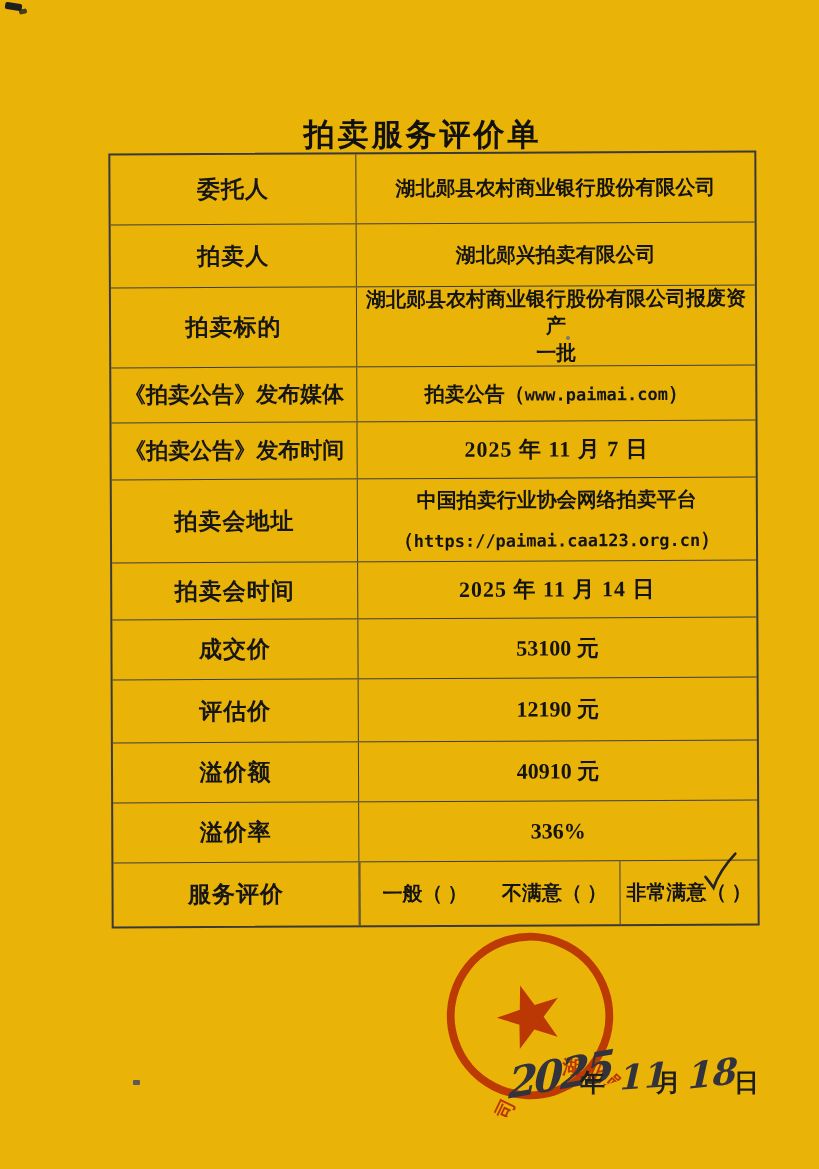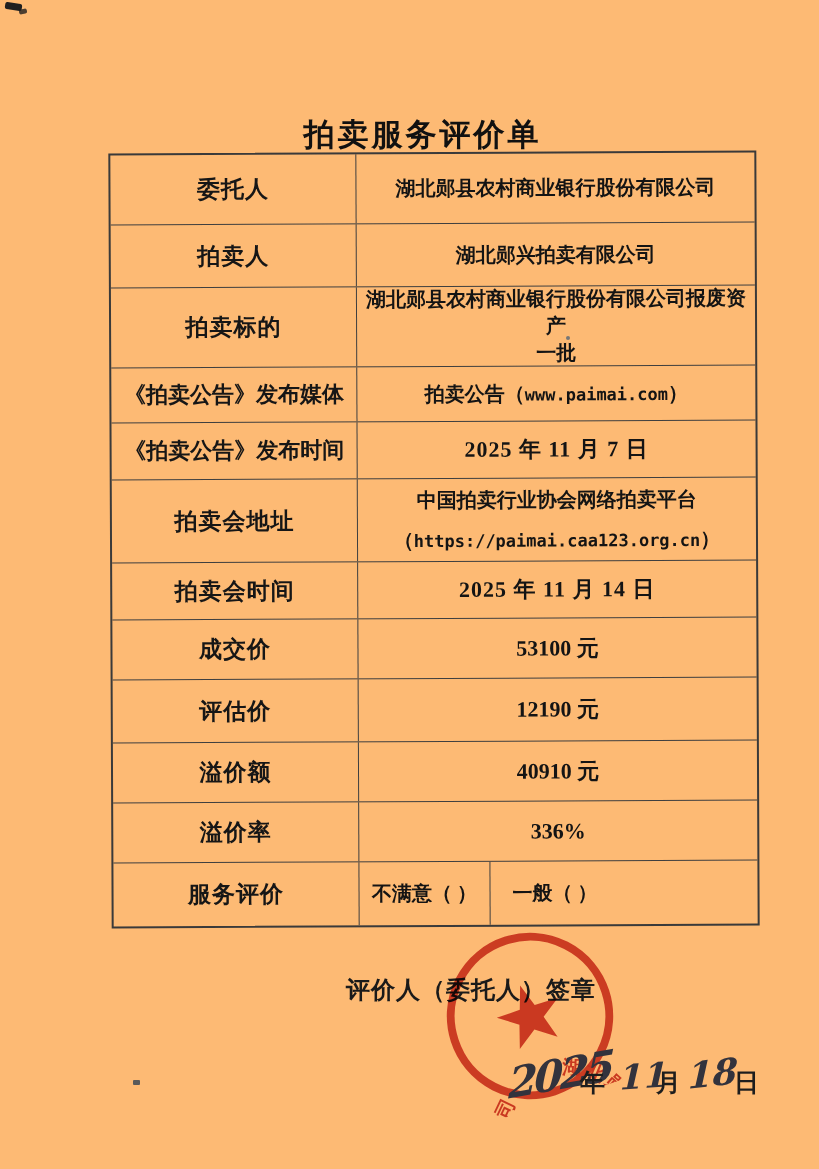--- a/index.html
+++ b/index.html
@@ -1,17 +1,17 @@
 <!DOCTYPE html>
 <html><head>
 <meta charset="utf-8">
 <style>
   html,body{margin:0;padding:0;}
   body{width:819px;height:1169px;background:#e8e8e8;}
-  .page{position:relative;width:819px;height:1169px;background:#fdba74;overflow:hidden;
+  .page{position:relative;width:819px;height:1169px;background:#eab308;overflow:hidden;
         font-family:"Liberation Serif","DejaVu Serif",serif;color:#1c1c1c;}
   .title{position:absolute;left:0;top:114px;width:845px;text-align:center;
          font-size:31px;font-weight:700;letter-spacing:3px;color:#111;}
   .doc-table{position:absolute;left:110px;top:152px;width:648px;
              border:2.2px solid #3a3a3a;box-sizing:border-box;transform:rotate(-0.25deg);}
   .t-row{display:flex;border-bottom:1.6px solid #3f3f3f;box-sizing:border-box;}
   .t-row:last-child{border-bottom:none;}
   .cell-label{width:246px;flex:0 0 246px;border-right:1.6px solid #3f3f3f;box-sizing:border-box;
               display:flex;align-items:center;justify-content:center;text-align:center;
               font-weight:700;font-size:23px;color:#161616;letter-spacing:1px;}
@@ -124,27 +124,32 @@
       <div class="cell-value num-val">40910 元</div>
     </div>
 
     <div class="t-row" style="height:60px;">
       <div class="cell-label">溢价率</div>
       <div class="cell-value num-val">336%</div>
     </div>
 
     <div class="t-row" style="height:63px;">
       <div class="cell-label">服务评价</div>
+      <div class="opt-cell opt-2">一般（ ）</div>
       <div class="opt-cell opt-1">不满意（ ）</div>
-      <div class="opt-cell opt-2">一般（ ）</div>
+      <div class="opt-cell opt-3">
+        <span>非常满意（ ）</span>
+        <svg class="check-svg" width="46" height="48" viewBox="0 0 46 48">
+          <path d="M8 28 Q12 33 16 39 Q22 22 38 5" fill="none" stroke="#22222a" stroke-width="2.6" stroke-linecap="round"></path>
+        </svg>
+      </div>
     </div>
 
   </div>
 
-  <div class="sign-line">评价人（委托人）签章</div>
 
   <svg class="seal" viewBox="0 0 200 200">
     <defs>
       <path id="sealArc" d="M 100 172 A 72 72 0 1 1 99.99 172" fill="none"></path>
     </defs>
     <circle cx="100" cy="100" r="89" fill="none" stroke="#c5352c" stroke-width="9" opacity="0.93"></circle>
     <polygon points="100,64 108.8,89.9 136.1,90.3 114.3,105.6 122.3,131.7 100,116 77.7,131.7 85.7,105.6 63.9,90.3 91.2,89.9" fill="#c5352c" opacity="0.95"></polygon>
     <text font-size="21.5" font-weight="700" fill="#c5352c" opacity="0.95" font-family="Liberation Serif, serif" letter-spacing="3">
       <textPath href="#sealArc" startOffset="14">湖北郧县农村商业银行股份有限公司</textPath>
     </text>

